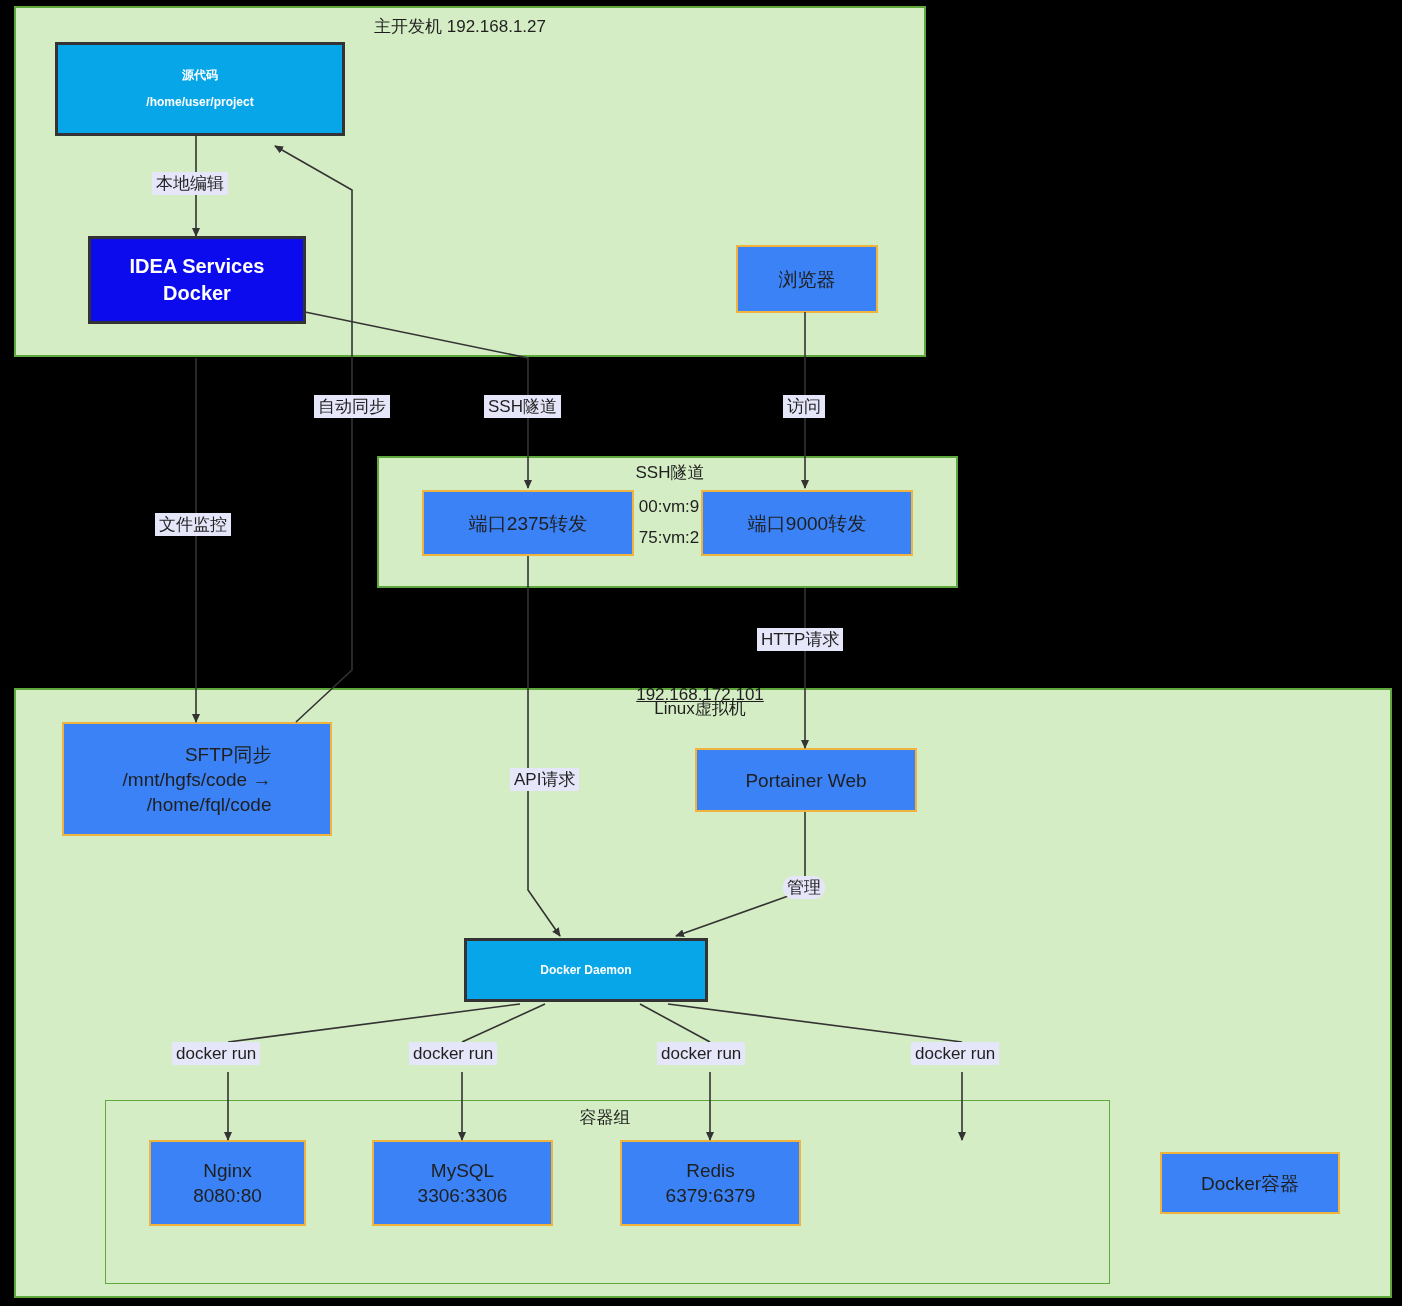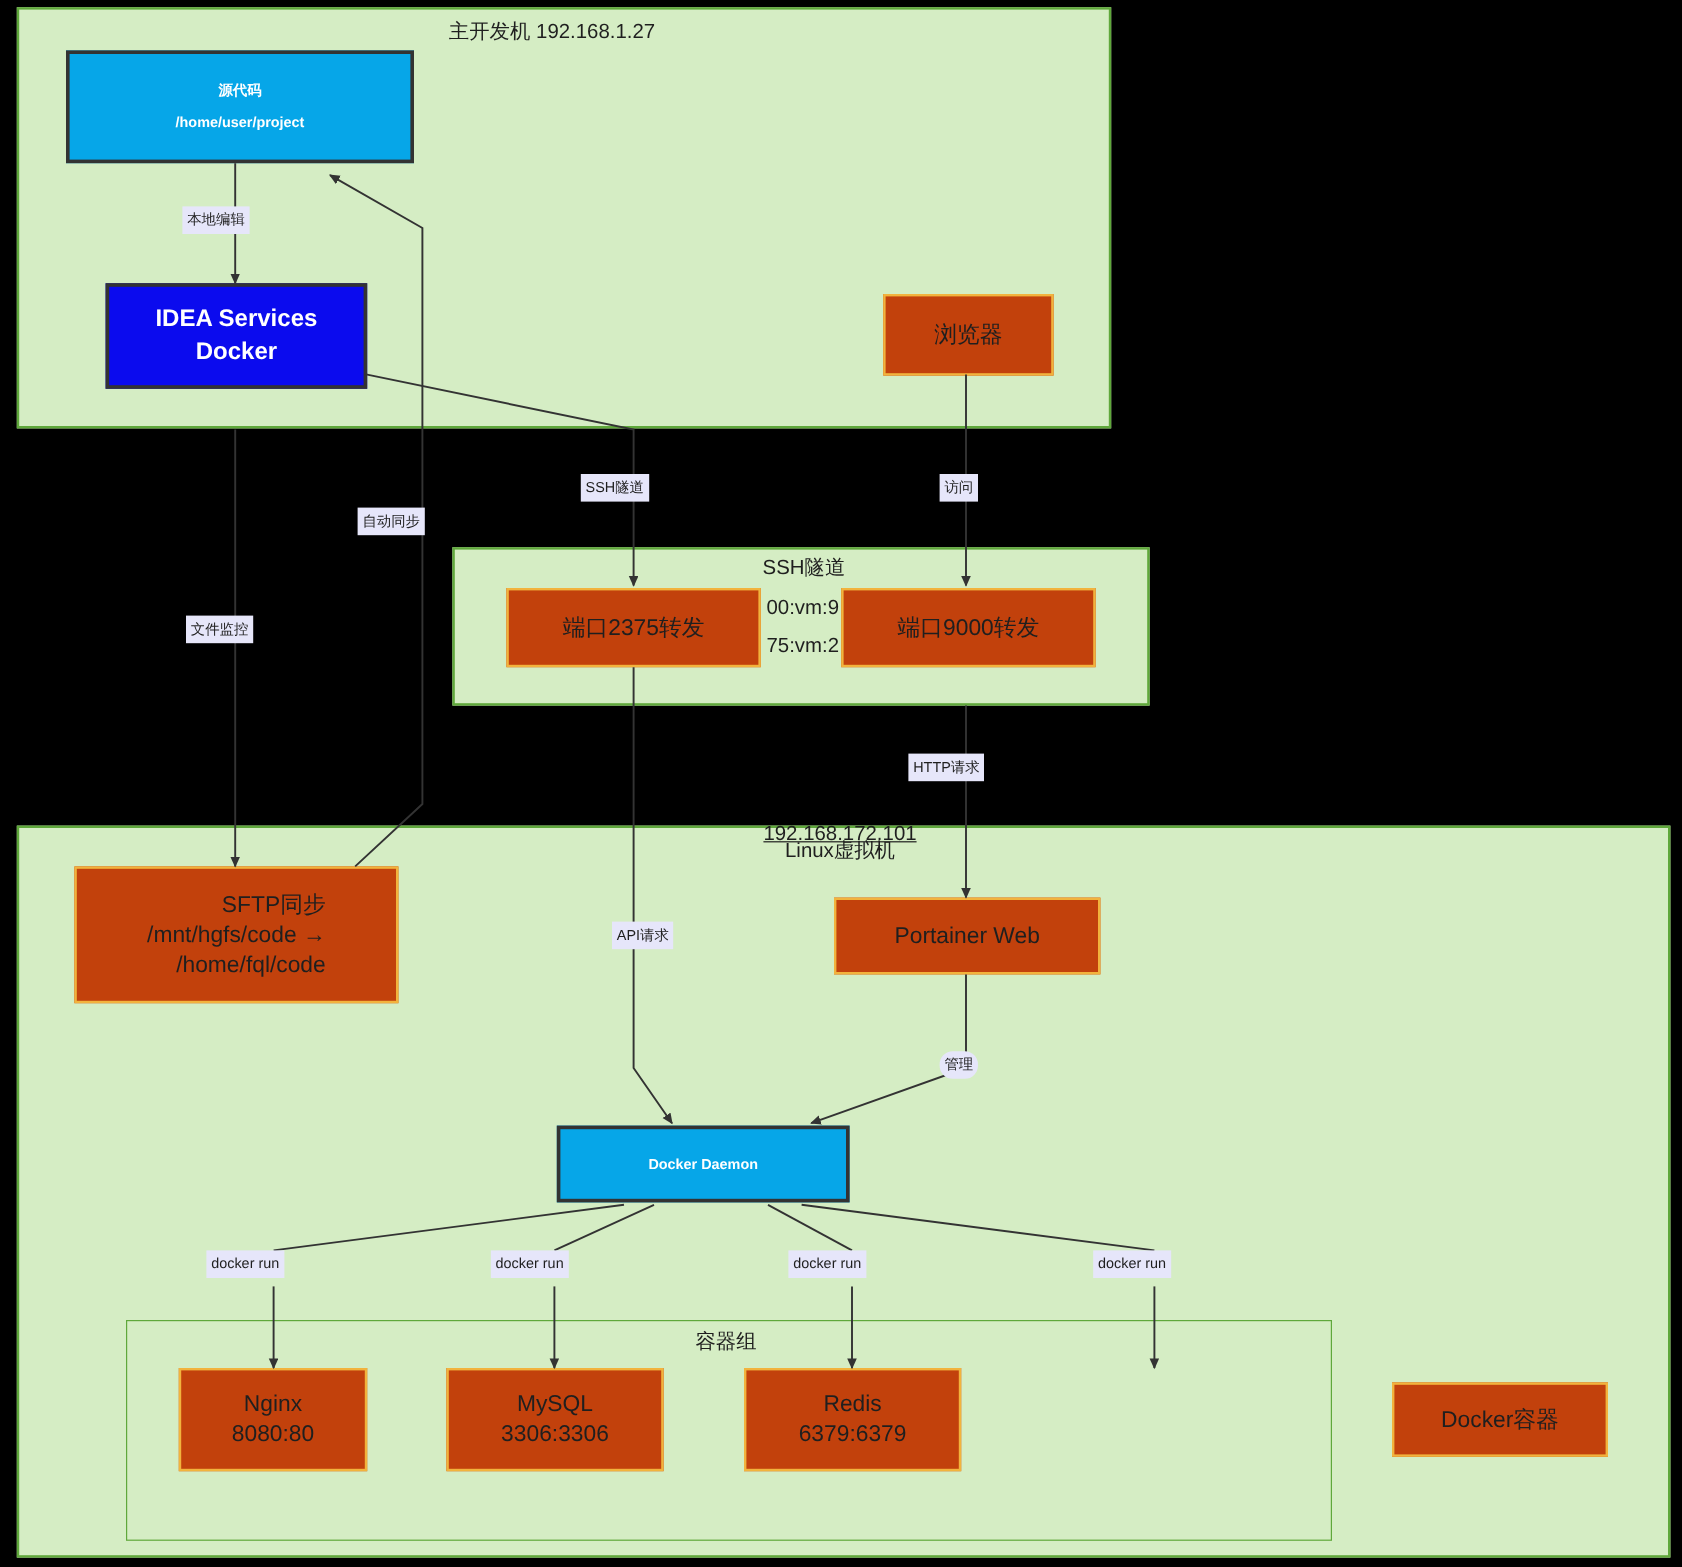--- a/index.html
+++ b/index.html
@@ -44,21 +44,21 @@
     position:absolute;
     box-sizing:border-box;
     display:flex;
     align-items:center;
     justify-content:center;
     text-align:center;
     z-index:4;
     white-space:pre-line;
   }
   .node-cream{
-    background:#c2410c;
+    background:#3b82f6;
     border:2px solid #F2B33D;
     color:#1F1F1F;
     font-size:19px;
     line-height:25px;
   }
   .node-cyan{
     background:#06A6E8;
     border:3px solid #333333;
     color:#FFFFFF;
     font-size:12px;
@@ -71,21 +71,21 @@
     color:#FFFFFF;
     font-size:20px;
     line-height:27px;
     font-weight:bold;
   }
   
   .edge-label{
     position:absolute;
     background:#E6E6FA;
     color:#1F1F1F;
-    font-size:12px;
+    font-size:17px;
     line-height:21px;
     padding:1px 4px;
     white-space:nowrap;
     z-index:7;
     box-sizing:border-box;
   }
   
   .tunnel-caption{
     position:absolute;
     color:#1F1F1F;
@@ -179,21 +179,21 @@
 3306:3306</div>
 
   <div class="node node-cream" style="left:620px;top:1140px;width:181px;height:86px;">Redis
 6379:6379</div>
 
 
   <div class="node node-cream" style="left:1160px;top:1152px;width:180px;height:62px;">Docker容器</div>
 
   <div class="edge-label" style="left:152px;top:172px;">本地编辑</div>
 
-  <div class="edge-label" style="left:298px;top:395px;margin-top:28px;">自动同步</div>
+  <div class="edge-label" style="left:314px;top:395px;">自动同步</div>
 
   <div class="edge-label" style="left:484px;top:395px;">SSH隧道</div>
 
   <div class="edge-label" style="left:783px;top:395px;">访问</div>
 
   <div class="edge-label" style="left:155px;top:513px;">文件监控</div>
 
   <div class="edge-label" style="left:757px;top:628px;">HTTP请求</div>
 
   <div class="edge-label" style="left:510px;top:768px;">API请求</div>

